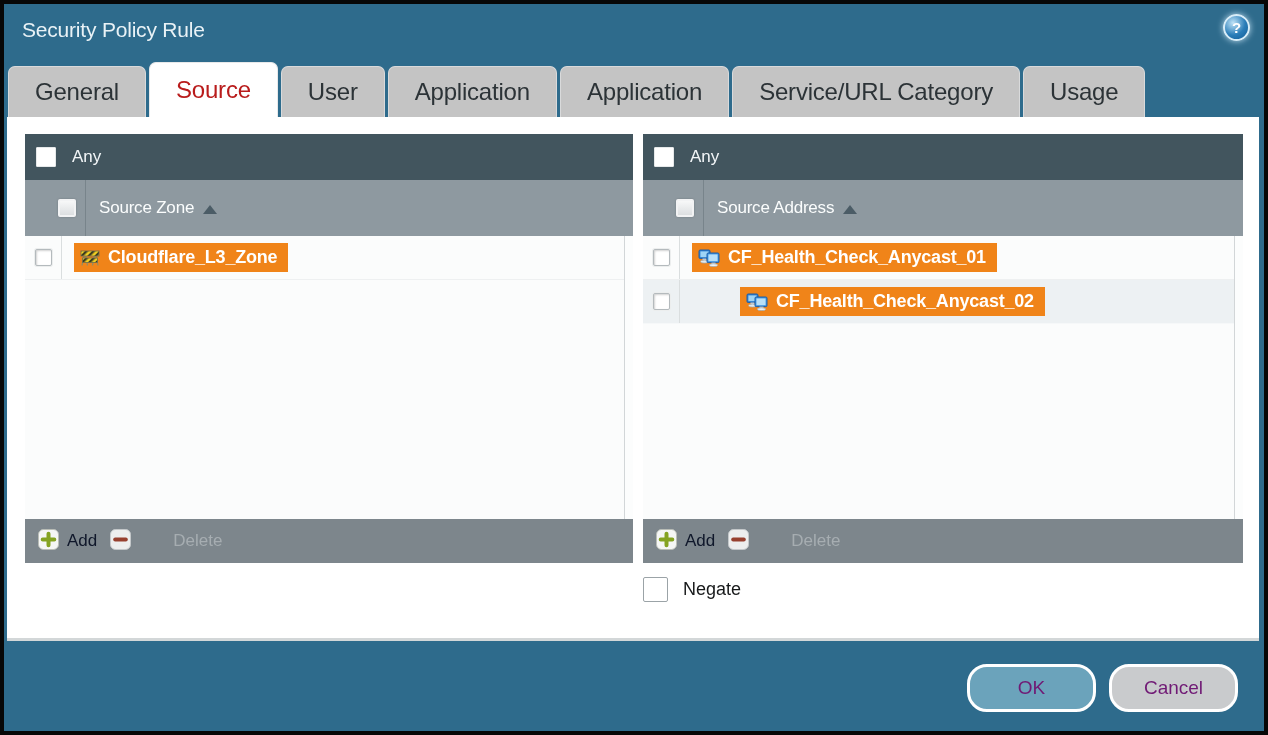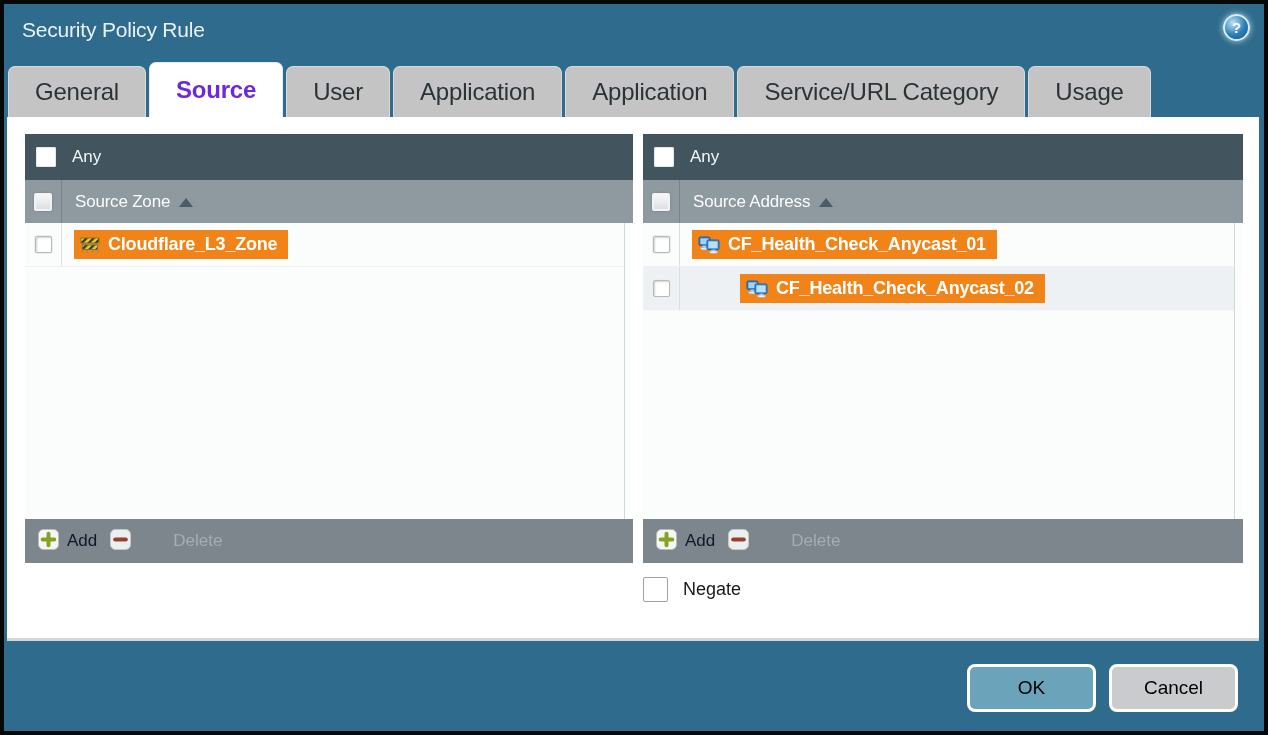--- a/index.html
+++ b/index.html
@@ -30,21 +30,21 @@
     position:absolute; left:4px; top:62px; height:51px;
     display:flex; align-items:flex-end; gap:3px; z-index:3;
   }
   .tab {
     height:51px; display:flex; align-items:center; padding:4px 26px;
     background:#c4c4c4; border:1px solid #d9dadb; border-bottom:none;
     border-radius:7px 7px 0 0; font-size:24px; color:#2c3337;
     letter-spacing:-0.2px; cursor:pointer; white-space:nowrap;
   }
   .tab.active {
-    background:#ffffff; color:#6d28d9; height:55px; border-color:#e8e9ea;font-weight:bold;
+    background:#ffffff; color:#b91c1c; height:55px; border-color:#e8e9ea;
   }
 
   
   .content {
     position:absolute; left:3px; top:113px; width:1252px; height:524px;
     background:#ffffff; border-bottom:3px solid #d3d7d8; z-index:2;
   }
 
   .panel { position:absolute; top:17px; height:429px; display:flex; flex-direction:column; }
   .panel.left  { left:18px;  width:608px; }
@@ -53,21 +53,21 @@
   .any-header {
     height:46px; background:#42555e; display:flex; align-items:center; flex:none;
   }
   .any-header .cb {
     width:20px; height:20px; background:#fff; border:1px solid #e6e9ea;
     margin-left:11px; border-radius:1px; cursor:pointer;
   }
   .any-header .any-label { color:#f2f6f8; font-size:17px; margin-left:16px; }
 
   .col-header {
-    height:43px; background:#8e99a0; display:flex; align-items:center; flex:none; cursor:pointer;
+    height:56px; background:#8e99a0; display:flex; align-items:center; flex:none; cursor:pointer;padding-left:24px;
   }
   .col-header .cb-cell {
     width:37px; height:100%; display:flex; align-items:center; justify-content:center;
     border-right:1px solid #78848b; flex:none;
   }
   .col-header .cb {
     width:18px; height:18px; background:linear-gradient(#f7f8f8,#dcdfe1);
     border:2px solid #f2f3f4; box-shadow:0 0 2px #6d777c; border-radius:2px; cursor:pointer;
   }
   .col-header .col-label { color:#fbfdfd; font-size:17px; margin-left:13px; letter-spacing:-0.2px; }
@@ -113,22 +113,22 @@
   .negate-row .cb {
     width:25px; height:25px; background:#fff; border:1px solid #9ba3a7; border-radius:2px; cursor:pointer;
   }
   .negate-row .negate-label { font-size:18px; color:#17191a; }
 
   
   .footer-buttons {
     position:absolute; right:26px; bottom:19px; display:flex; gap:13px; z-index:1;
   }
   .btn {
-    min-width:129px; height:48px; border-radius:8px; border:3px solid #ffffff;
-    font-family:"Liberation Sans", sans-serif; font-size:19px; color:#000000; cursor:pointer;
+    min-width:129px; height:48px; border-radius:20px; border:3px solid #ffffff;
+    font-family:"Liberation Sans", sans-serif; font-size:19px; color:#701a75; cursor:pointer;
   }
   .btn.ok { background:#6ba3bb; }
   .btn.cancel { background:#c9cbcd; }
 </style>
 </head>
 <body>
 
 <div class="dialog">
 
   <div class="titlebar">

